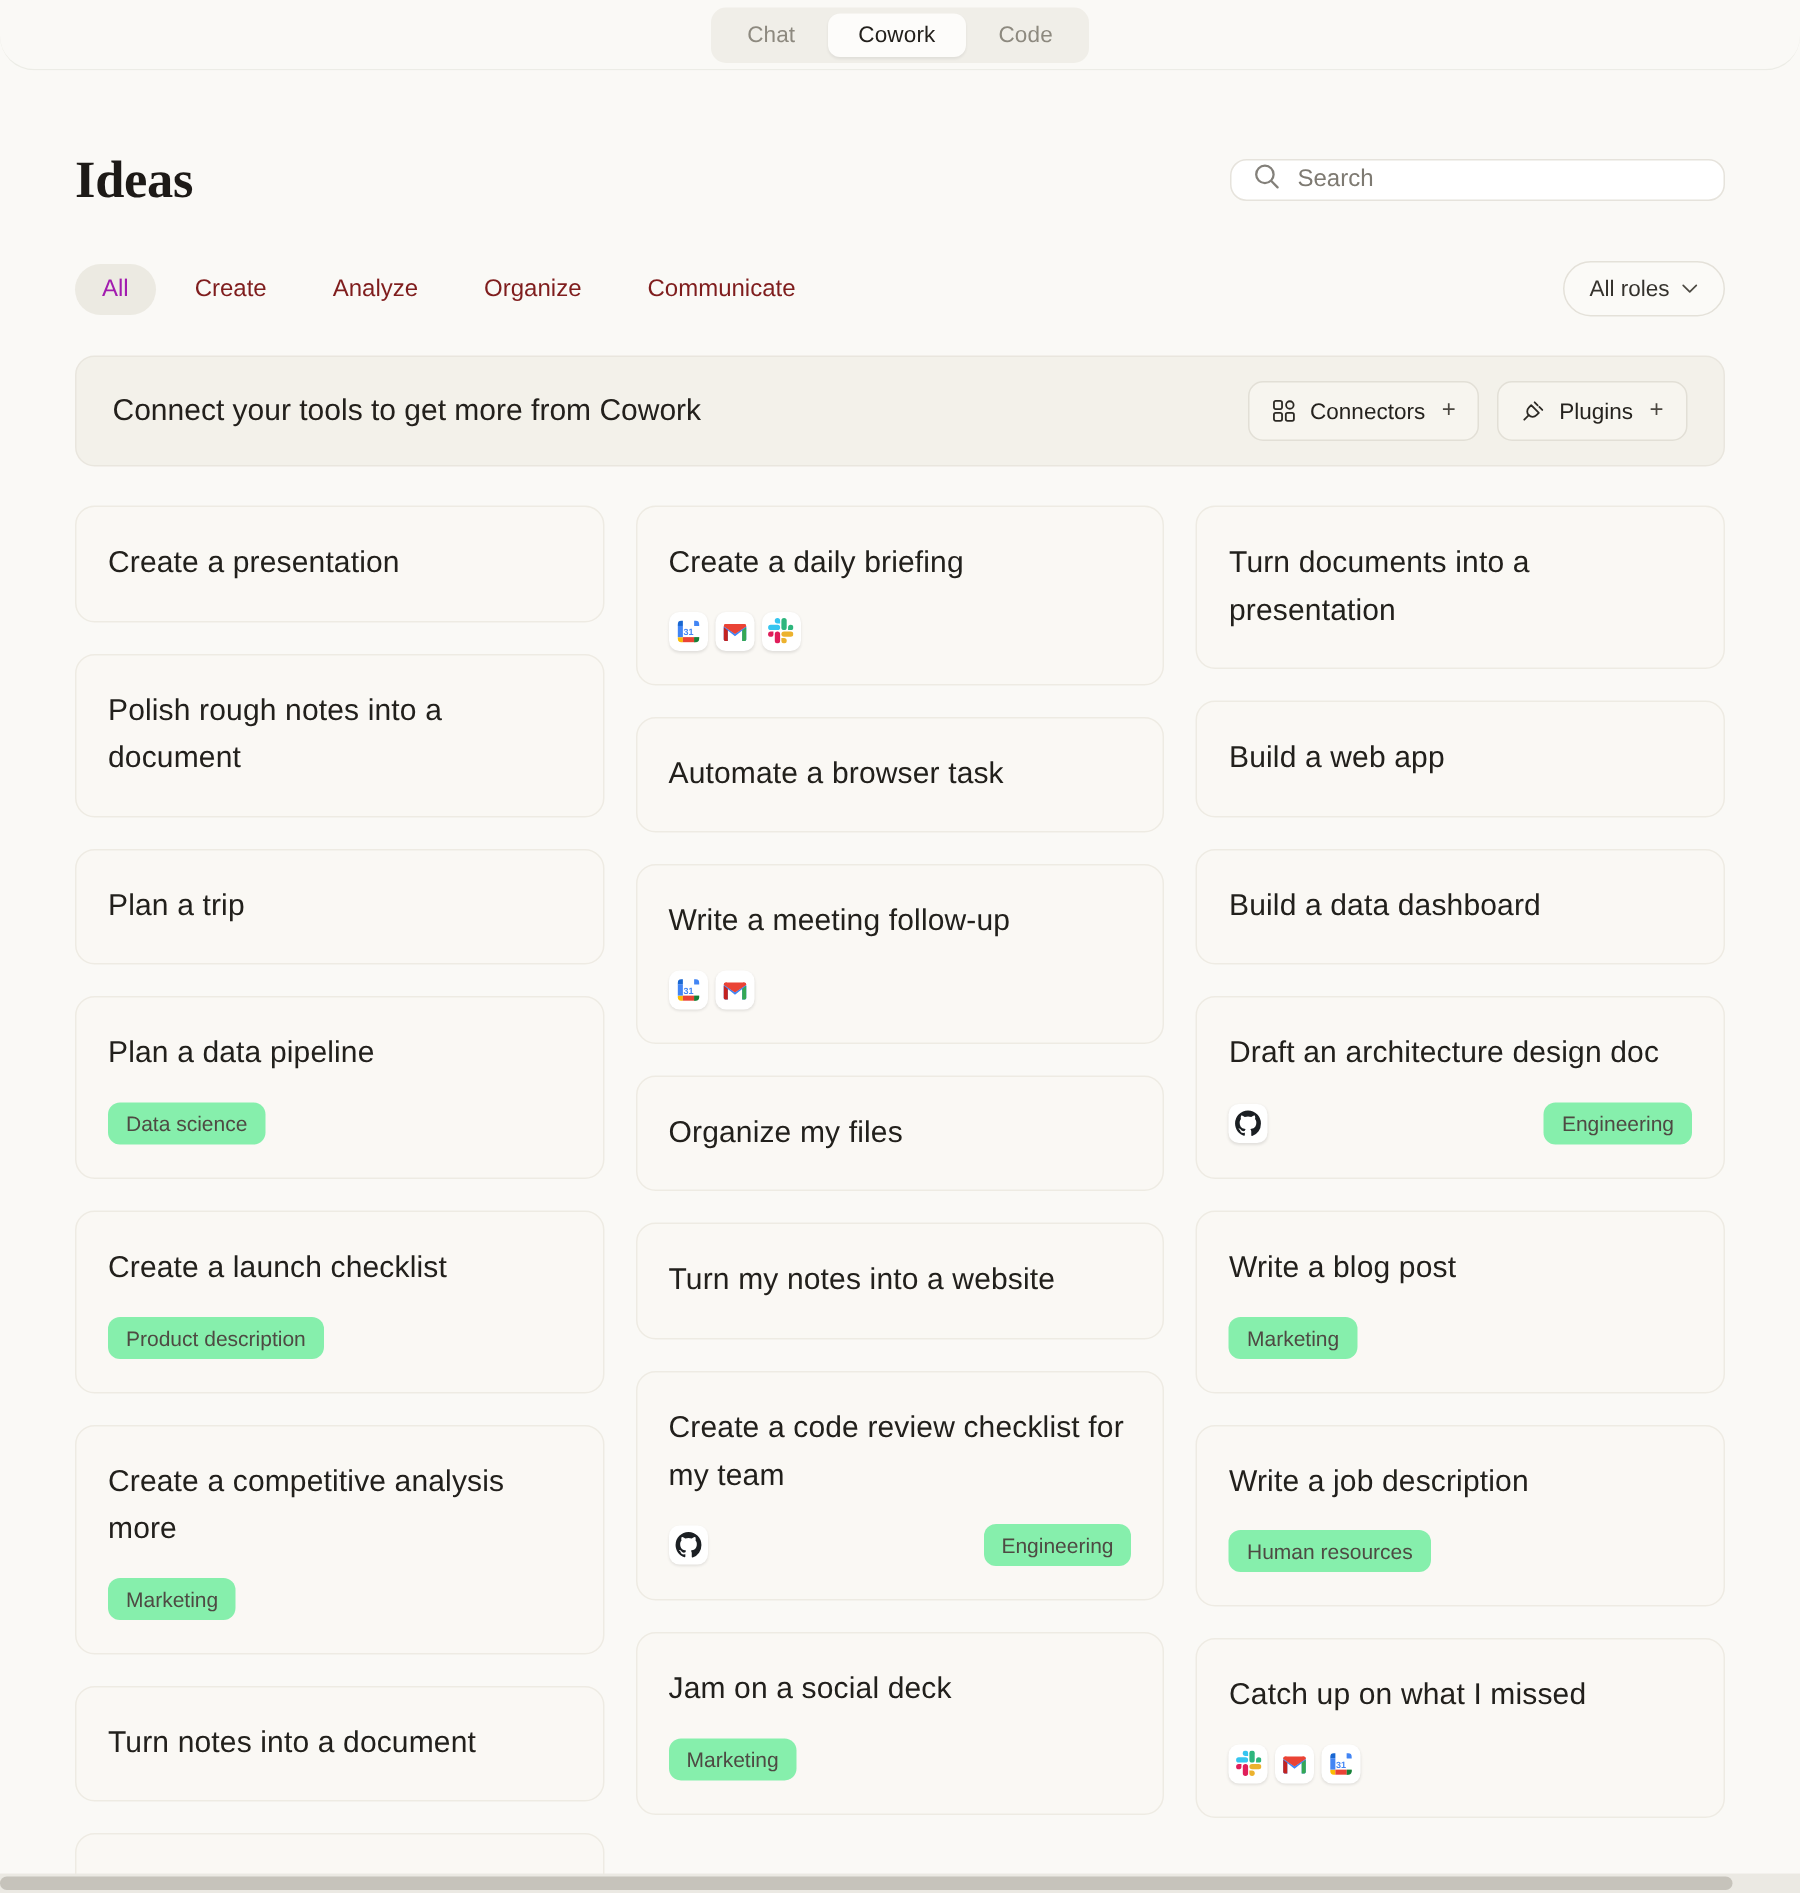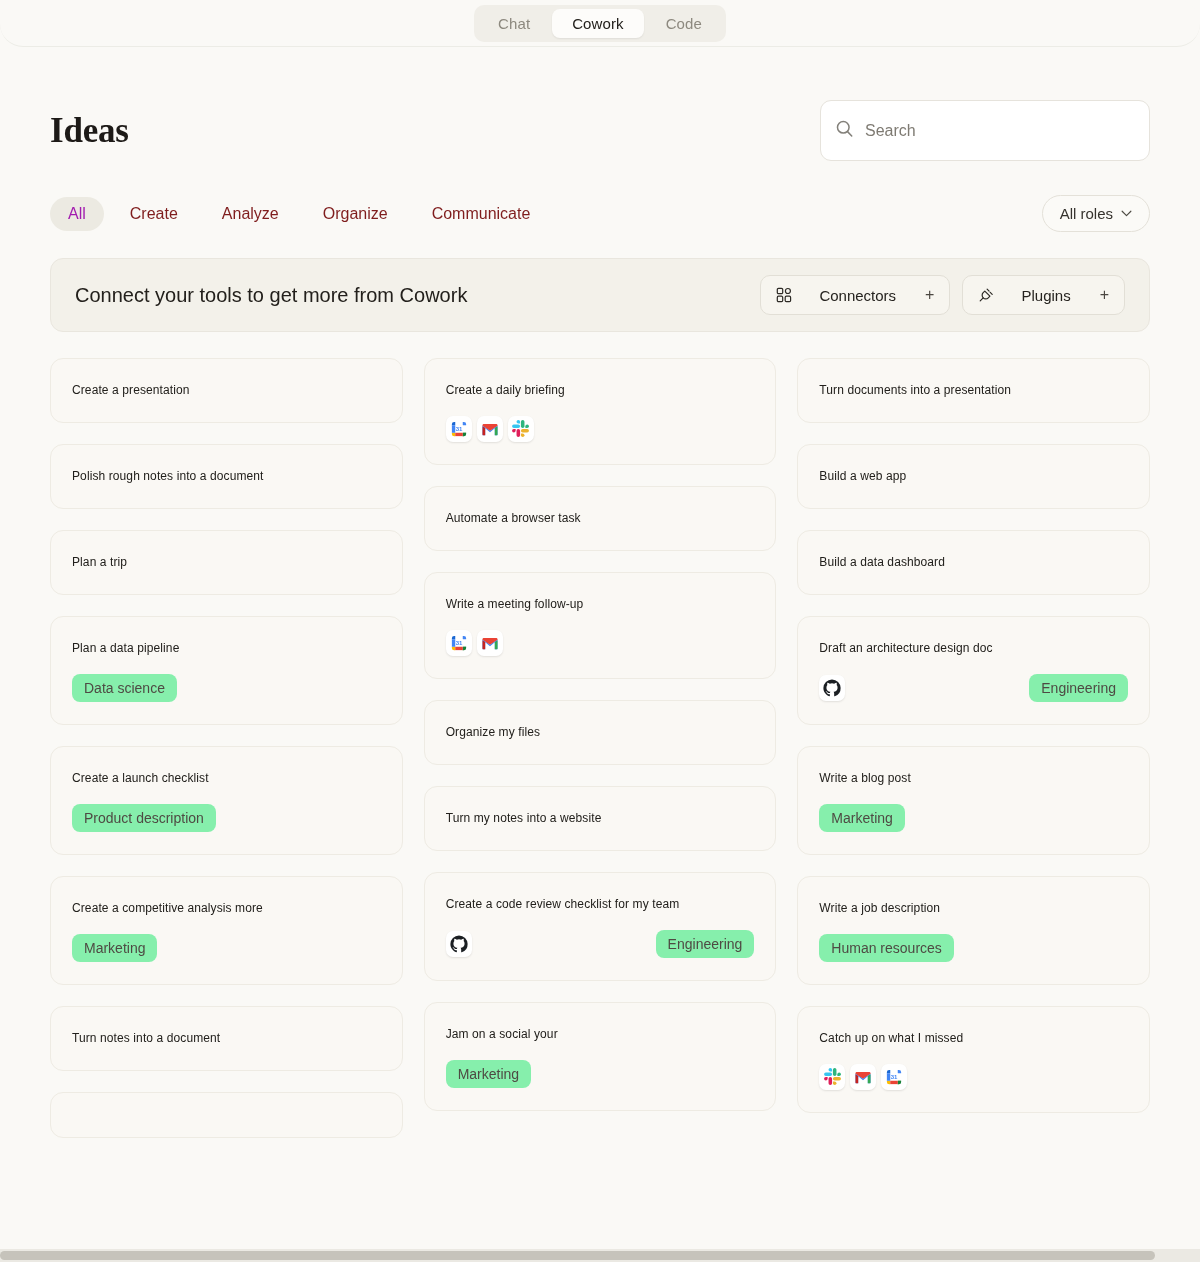--- a/index.html
+++ b/index.html
@@ -43,21 +43,21 @@
   .head-row {
     display: flex; align-items: center; justify-content: space-between;
     padding-top: 53px;
   }
   .page-title {
     font-family: "Liberation Serif", serif;
     font-size: 35px; font-weight: 700; color: #1d1a17;
     letter-spacing: -.2px;
   }
   .search {
-    width: 330px; height: 61px;
+    width: 330px; height: 28px;
     background: #ffffff;
     border: 1px solid #e6e3dc;
     border-radius: 11px;
     display: flex; align-items: center;
     padding: 0 14px; gap: 11px;
   }
   .search input {
     border: none; outline: none; background: transparent;
     font-family: "Liberation Sans", sans-serif;
     font-size: 16px; color: #3b3833; width: 100%;
@@ -92,21 +92,21 @@
     height: 74px;
     background: #f3f1ea;
     border: 1px solid #e9e6de;
     border-radius: 13px;
     display: flex; align-items: center; justify-content: space-between;
     padding: 0 24px;
   }
   .banner-text { font-size: 20px; color: #23201c; }
   .banner-actions { display: flex; gap: 12px; }
   .banner-btn {
-    display: flex; align-items: center; gap: 27px;
+    display: flex; align-items: center; gap: 9px;
     background: #f7f5ef;
     border: 1px solid #e2dfd6;
     border-radius: 10px;
     padding: 10px 15px; cursor: pointer;
     font-size: 15px; color: #25221e;
   }
   .banner-btn .plus { font-size: 16px; color: #4b4741; margin-left: 2px; }
 
   
   .grid {
@@ -116,21 +116,21 @@
   }
   .col { flex: 1; display: flex; flex-direction: column; gap: 21px; }
   .card {
     background: #faf8f4;
     border: 1px solid #eeebe3;
     border-radius: 13px;
     padding: 22px 21px;
     cursor: pointer;
   }
   .card-title {
-    font-size: 12px; color: #22201c; line-height: 1.58;
+    font-size: 20px; color: #22201c; line-height: 1.58;
     letter-spacing: .1px;
   }
   .card-meta {
     margin-top: 16px;
     display: flex; align-items: center; justify-content: space-between;
     min-height: 26px;
   }
   .icons { display: flex; gap: 5px; }
   .app-icon {
     width: 26px; height: 26px; border-radius: 7px;
@@ -363,21 +363,21 @@
                 <svg width="18" height="18" viewBox="0 0 24 24">
       <path fill="#1b1f23" d="M12 .5A11.5 11.5 0 0 0 .5 12c0 5.1 3.3 9.4 7.9 10.9.6.1.8-.2.8-.6v-2c-3.2.7-3.9-1.5-3.9-1.5-.5-1.3-1.3-1.7-1.3-1.7-1-.7.1-.7.1-.7 1.1.1 1.7 1.2 1.7 1.2 1 1.7 2.7 1.2 3.4.9.1-.7.4-1.2.7-1.5-2.6-.3-5.3-1.3-5.3-5.8 0-1.3.5-2.3 1.2-3.1-.1-.3-.5-1.5.1-3.1 0 0 1-.3 3.2 1.2a11 11 0 0 1 5.8 0c2.2-1.5 3.2-1.2 3.2-1.2.6 1.6.2 2.8.1 3.1.8.8 1.2 1.8 1.2 3.1 0 4.5-2.7 5.5-5.3 5.8.4.4.8 1.1.8 2.2v3.3c0 .4.2.7.8.6A11.5 11.5 0 0 0 23.5 12 11.5 11.5 0 0 0 12 .5z"></path>
     </svg>
               </div>
             </div>
             <div class="spacer"></div>
             <div class="tag">Engineering</div>
           </div>
         </div>
         <div class="card">
-          <div class="card-title">Jam on a social your</div>
+          <div class="card-title">Jam on a social deck</div>
           <div class="card-meta">
             <div class="tag">Marketing</div>
           </div>
         </div>
       </div>
       <div class="col">
         <div class="card">
           <div class="card-title">Turn documents into a presentation</div>
         </div>
         <div class="card">

